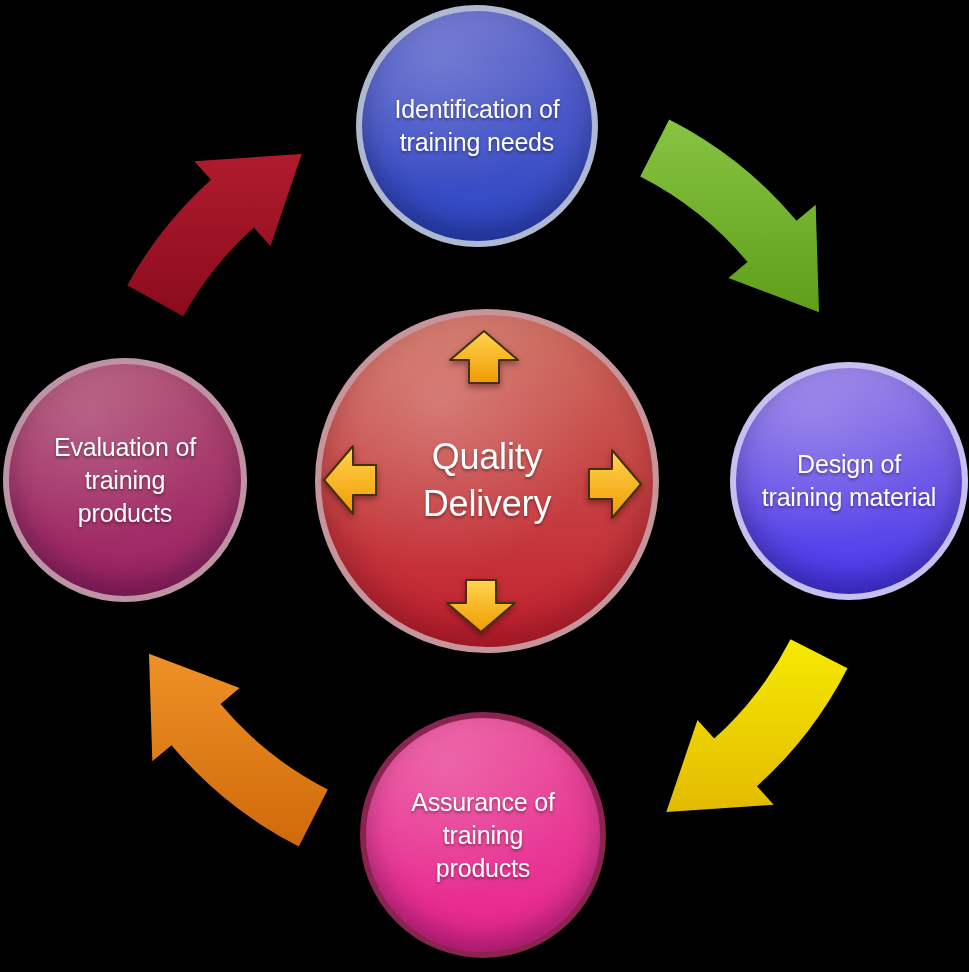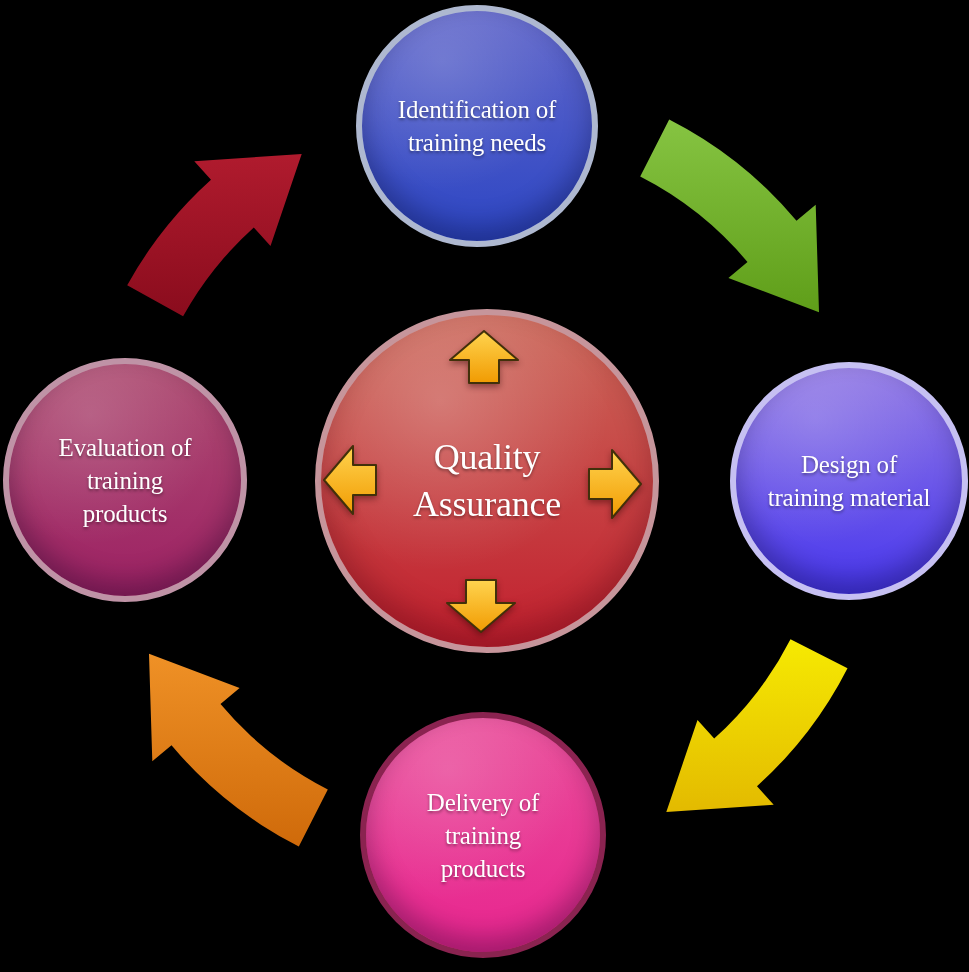--- a/index.html
+++ b/index.html
@@ -1,18 +1,18 @@
 <!DOCTYPE html>
 <html><head>
 <meta charset="utf-8">
 <style>
   html,body{margin:0;padding:0;background:#000;}
   #stage{
     position:relative;width:969px;height:972px;background:#000;overflow:hidden;
-    font-family:Liberation Serif, serif;
+    font-family:Liberation Sans, sans-serif;
   }
   svg.layer{position:absolute;left:0;top:0;pointer-events:none;}
   #connector-layer{z-index:1;}
   #connector-layer path{filter:drop-shadow(0 7px 9px rgba(0,0,0,0.55));}
   #center-arrow-layer{z-index:3;}
   #center-arrow-layer path{
     stroke:#42300a;stroke-width:2;stroke-linejoin:round;
     filter:drop-shadow(0 3px 3px rgba(50,5,5,0.45));
   }
   .node{
@@ -76,34 +76,34 @@
     <span class="node-label">Identification of
 training needs</span>
   </div>
 
   <div class="node node--right" style="--light: #9179e4; --dark: #4837ee; --ring: #c6c0f2;">
     <span class="node-label">Design of
 training material</span>
   </div>
 
   <div class="node node--bottom" style="--light: #e94e9a; --dark: #e8258f; --ring: #8a2350;">
-    <span class="node-label">Delivery of
+    <span class="node-label">Assurance of
 training
 products</span>
   </div>
 
   <div class="node node--left" style="--light: #ad4c71; --dark: #9d2164; --ring: #bf93a6;">
     <span class="node-label">Evaluation of
 training
 products</span>
   </div>
 
   <div class="node node--center" style="--light: #cb685a; --dark: #c21f2e; --ring: #c6959b;">
     <span class="node-label">Quality
-Assurance</span>
+Delivery</span>
   </div>
 
   <svg id="center-arrow-layer" class="layer" width="969" height="972" viewBox="0 0 969 972">
     <defs>
       <linearGradient id="grad-gold" x1="0" y1="0" x2="0" y2="1">
         <stop offset="0" stop-color="#ffd44f"></stop>
         <stop offset="1" stop-color="#f19b02"></stop>
       </linearGradient>
     </defs>
     <path id="plus-up" fill="url(#grad-gold)" d="M484,331 L518,360 L499,360 L499,383 L469,383 L469,360 L450,360 Z"></path>

